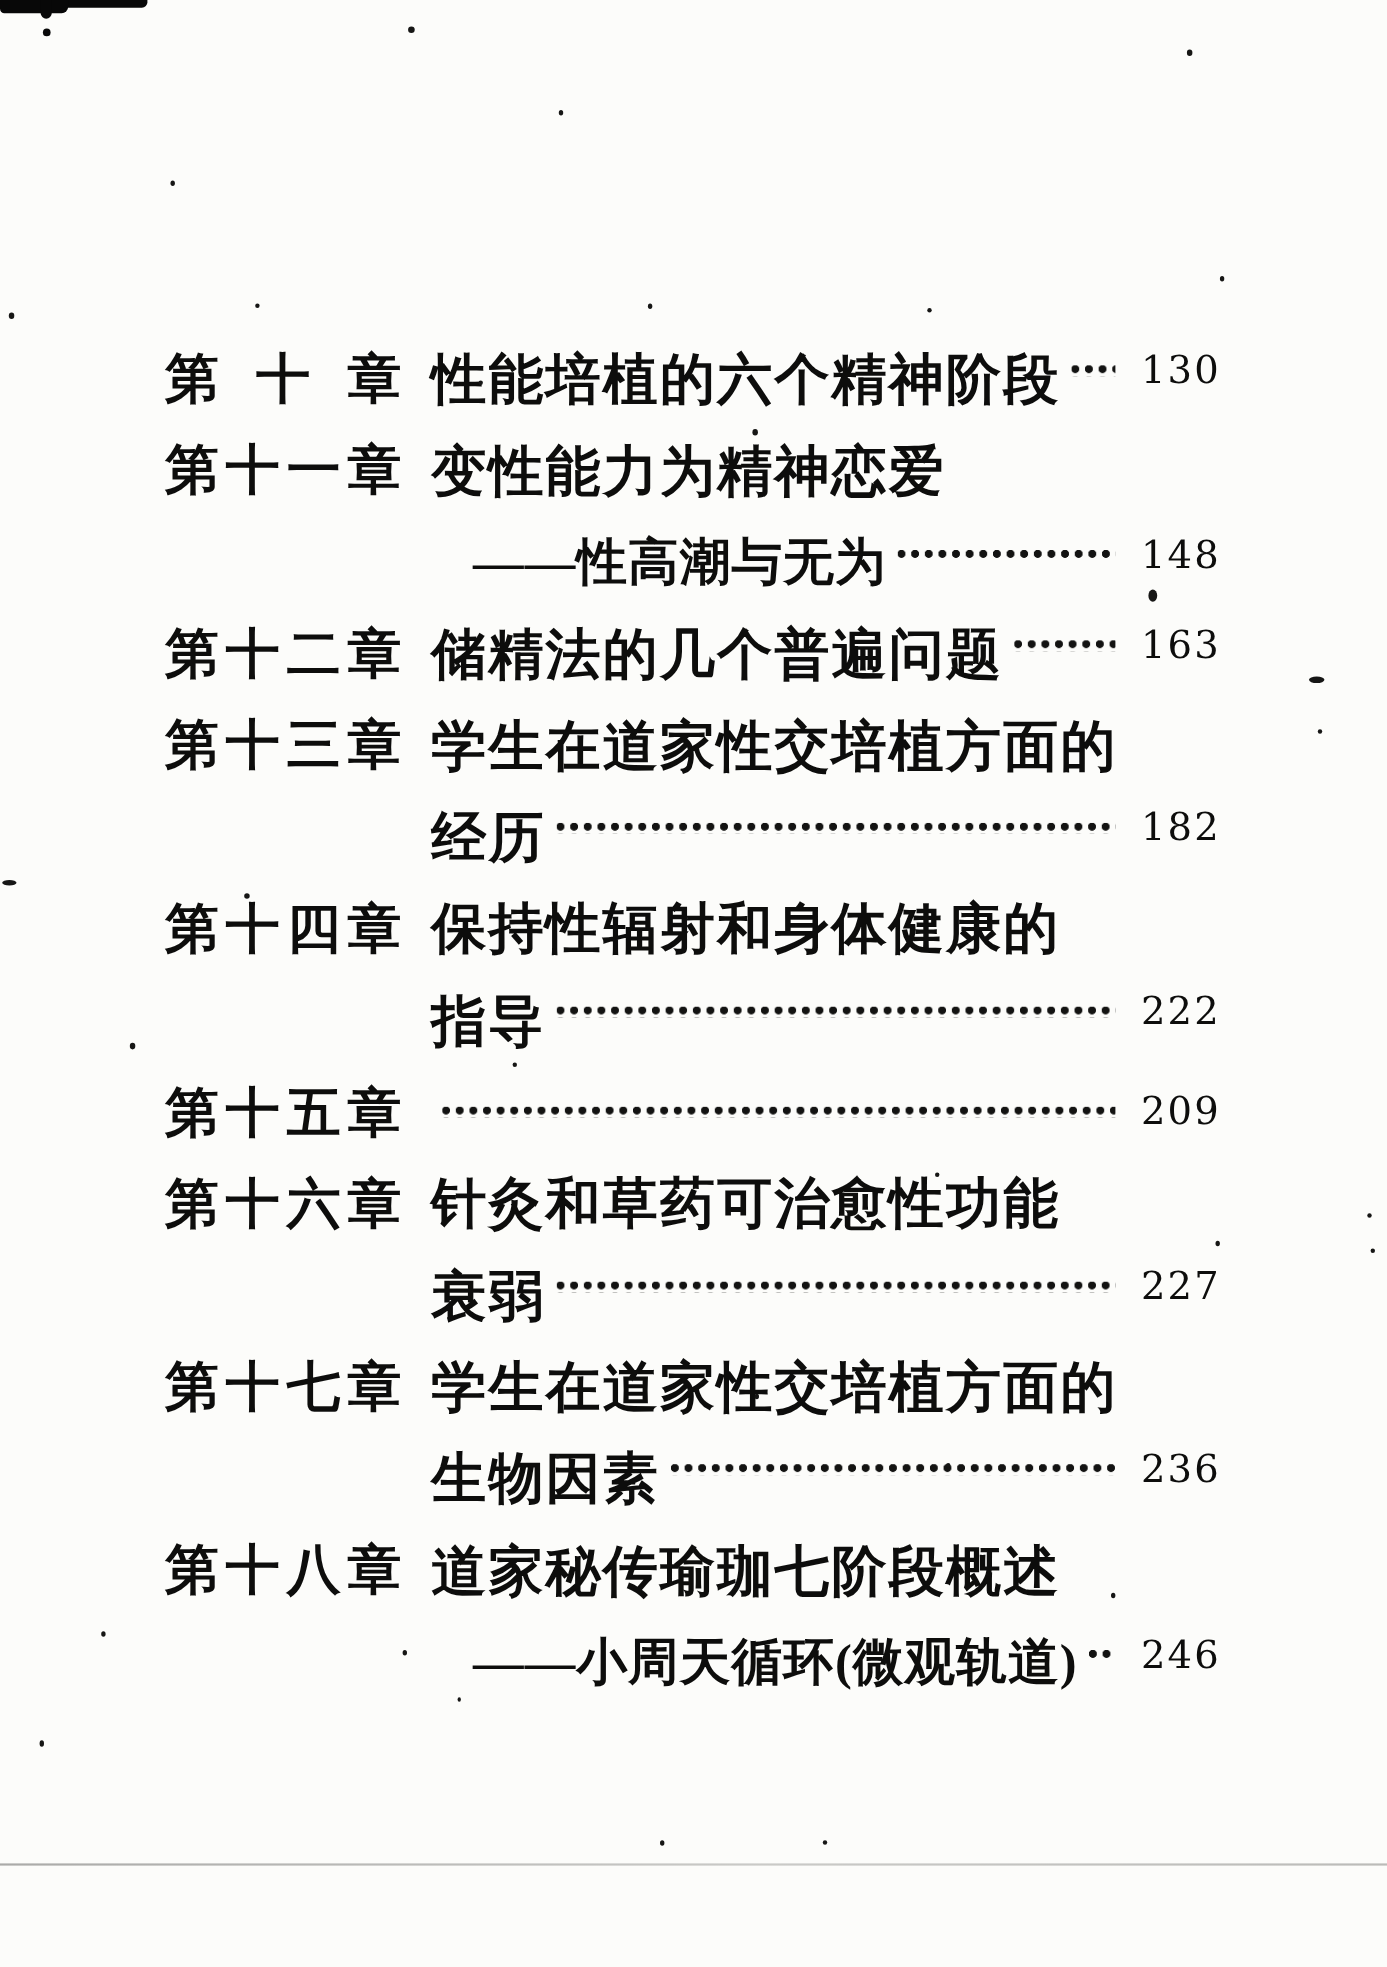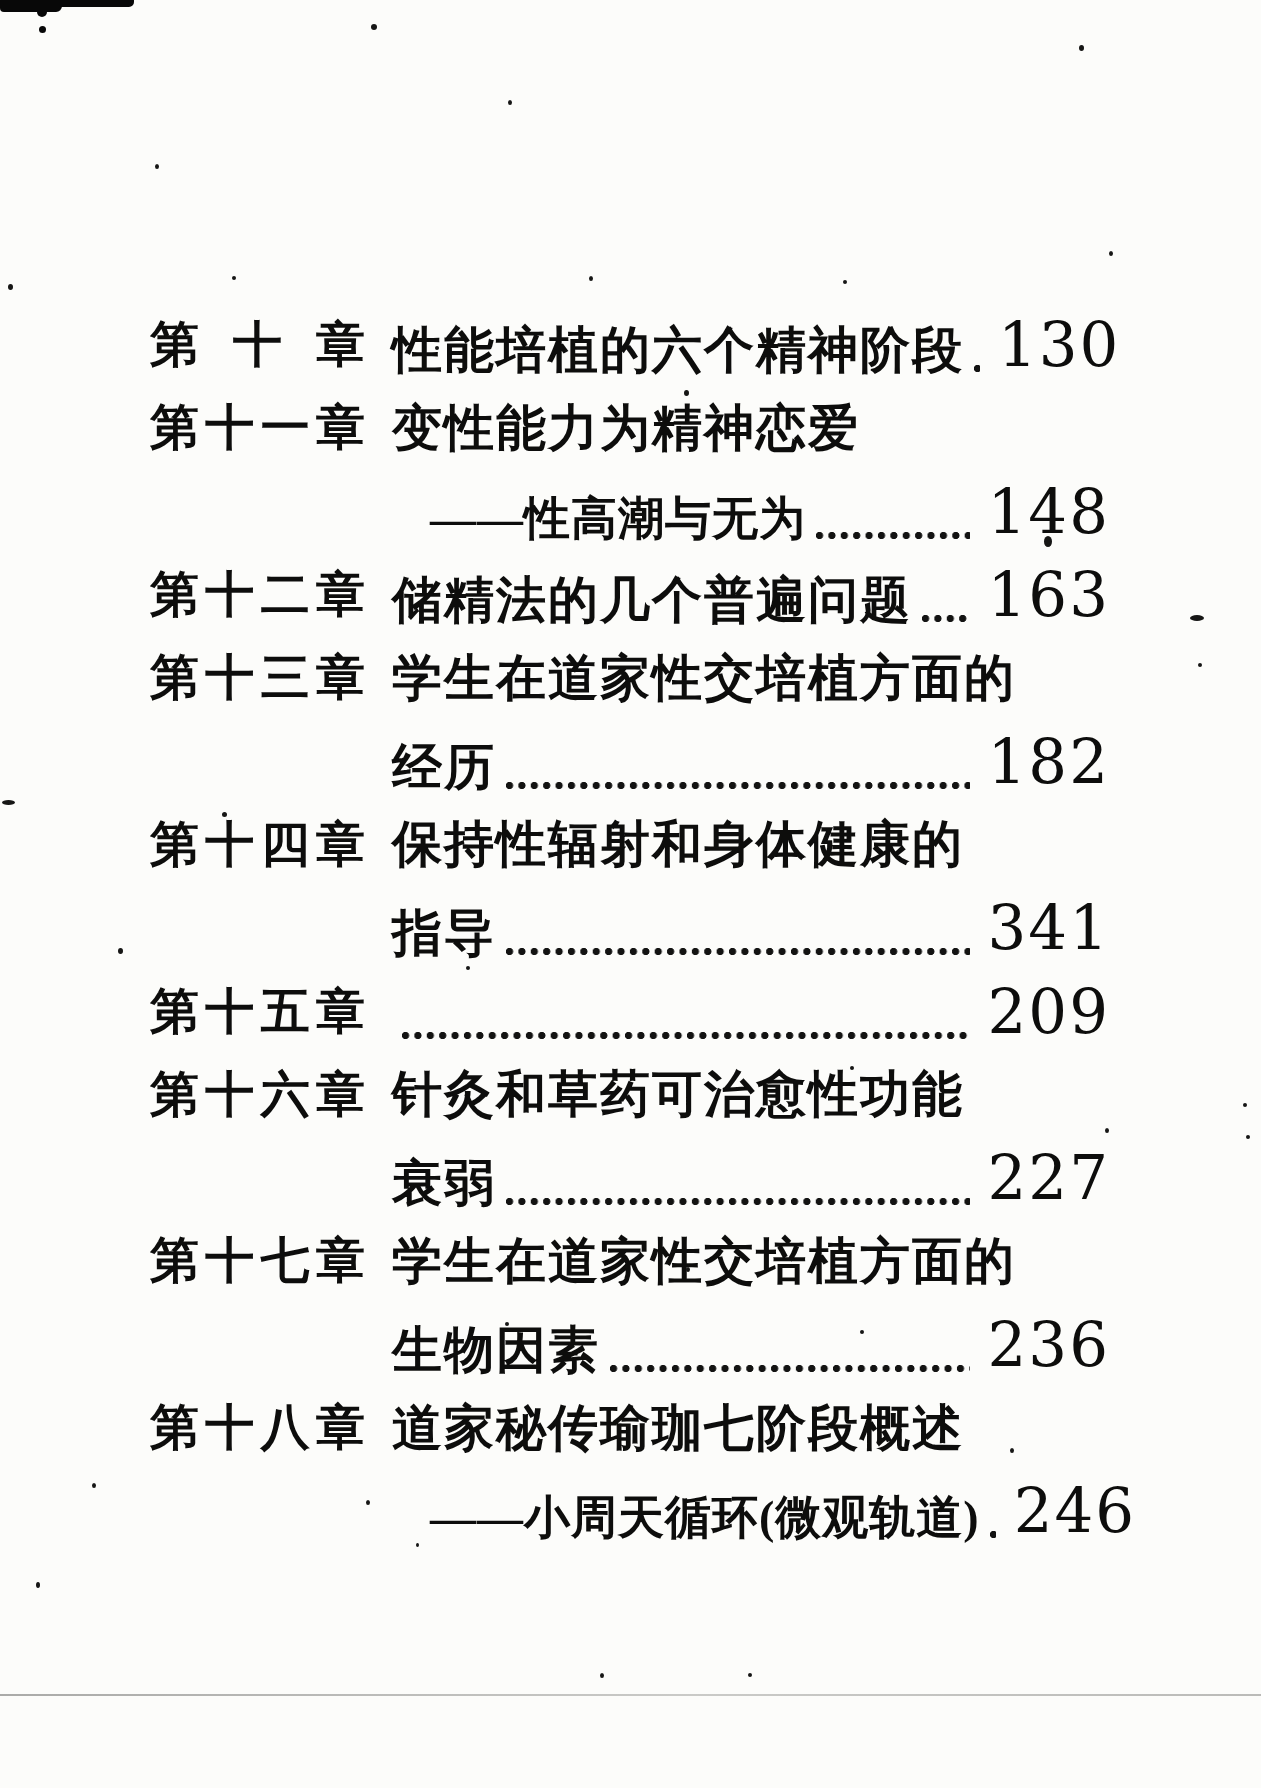--- a/index.html
+++ b/index.html
@@ -19,38 +19,38 @@
     height:83.3px;
     display:flex;align-items:center;
   }
   .chap{
     width:215px;margin-right:27px;flex:none;
     display:flex;justify-content:space-between;align-items:center;
     font-size:49px;font-weight:700;line-height:1;
   }
   .line-body{
     flex:1;min-width:0;
-    display:flex;align-items:flex-end;
+    display:flex;align-items:flex-start;
     font-size:50px;font-weight:800;letter-spacing:2px;line-height:1;
     white-space:nowrap;
   }
   .line-body.dash{
     margin-left:38px;font-size:46px;letter-spacing:1px;
   }
   .title-text{flex:none;}
   .leader{
     flex:1;min-width:6px;height:10px;
     margin:12px 12px 0 10px;
     background-image:radial-gradient(circle at 3.5px 3.5px,#131312 3.3px,transparent 4px);
     background-size:12.4px 10px;
     background-repeat:repeat-x;
   }
   .page-num{
     flex:none;min-width:78px;text-align:right;
-    font-size:61px;font-weight:500;letter-spacing:2px;line-height:1;
+    font-size:35px;font-weight:500;letter-spacing:2px;line-height:1;
     font-family:"DejaVu Serif","Liberation Serif",serif;
     padding-left:6px;
   }
   
   .blot{position:absolute;background:#080808;}
   .blot-a{left:0;top:0;width:134px;height:7px;border-radius:0 0 5px 3px;}
   .blot-b{left:0;top:0;width:62px;height:12px;border-radius:0 0 6px 4px;}
   .blot-c{left:37px;top:0;width:10px;height:17px;border-radius:0 0 5px 5px;}
   .blot-d{left:39px;top:26px;width:7px;height:7px;border-radius:50%;}
   .speck{position:absolute;background:#161615;border-radius:50%;}
@@ -154,21 +154,21 @@
           </div>
           <div class="line-body">
             <span class="title-text">保持性辐射和身体健康的</span>
           </div>
         </div>
         <div class="toc-line">
           <div class="chap"></div>
           <div class="line-body">
             <span class="title-text">指导</span>
             <div class="leader"></div>
-            <span class="page-num">341</span>
+            <span class="page-num">222</span>
           </div>
         </div>
       </div>
       <div>
         <div class="toc-line">
           <div class="chap">
             <span>第</span>
             <span>十</span>
             <span>五</span>
             <span>章</span>

